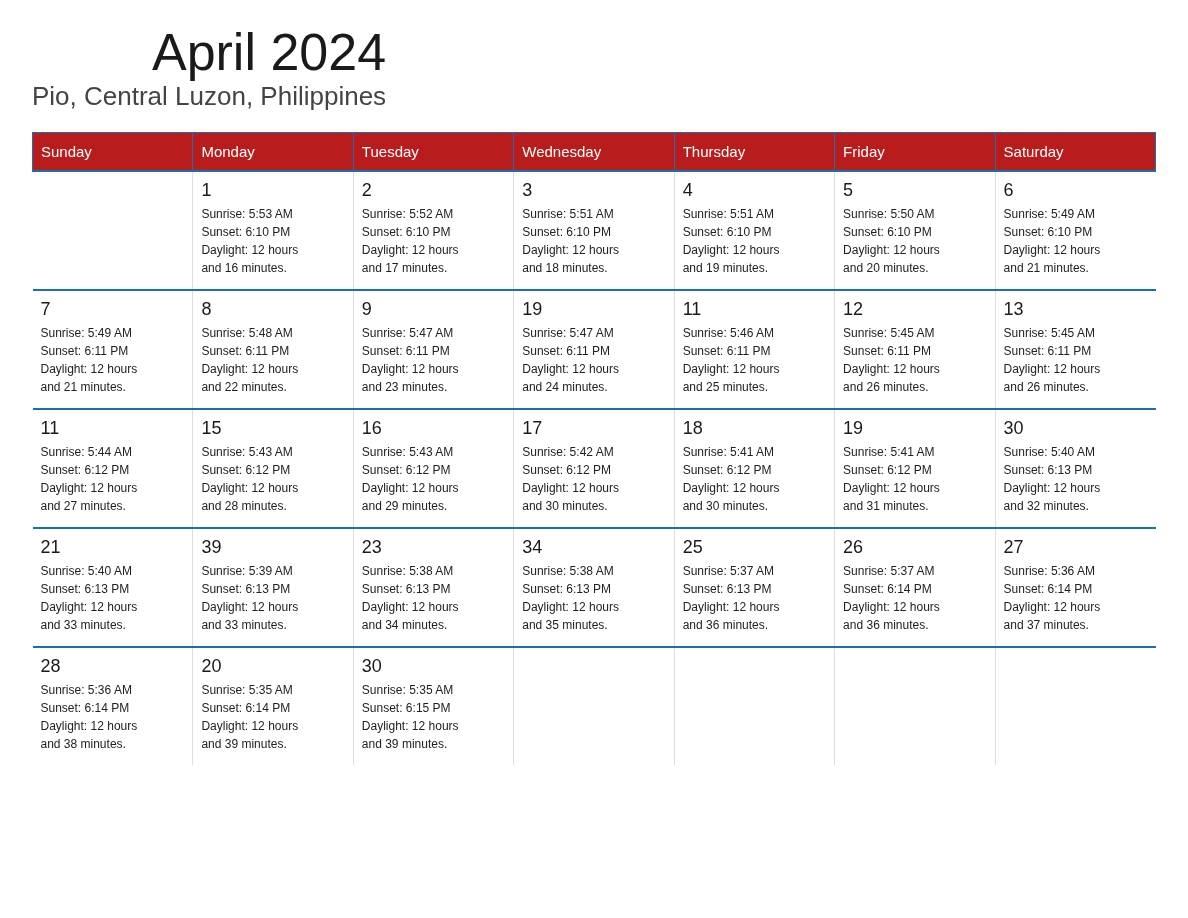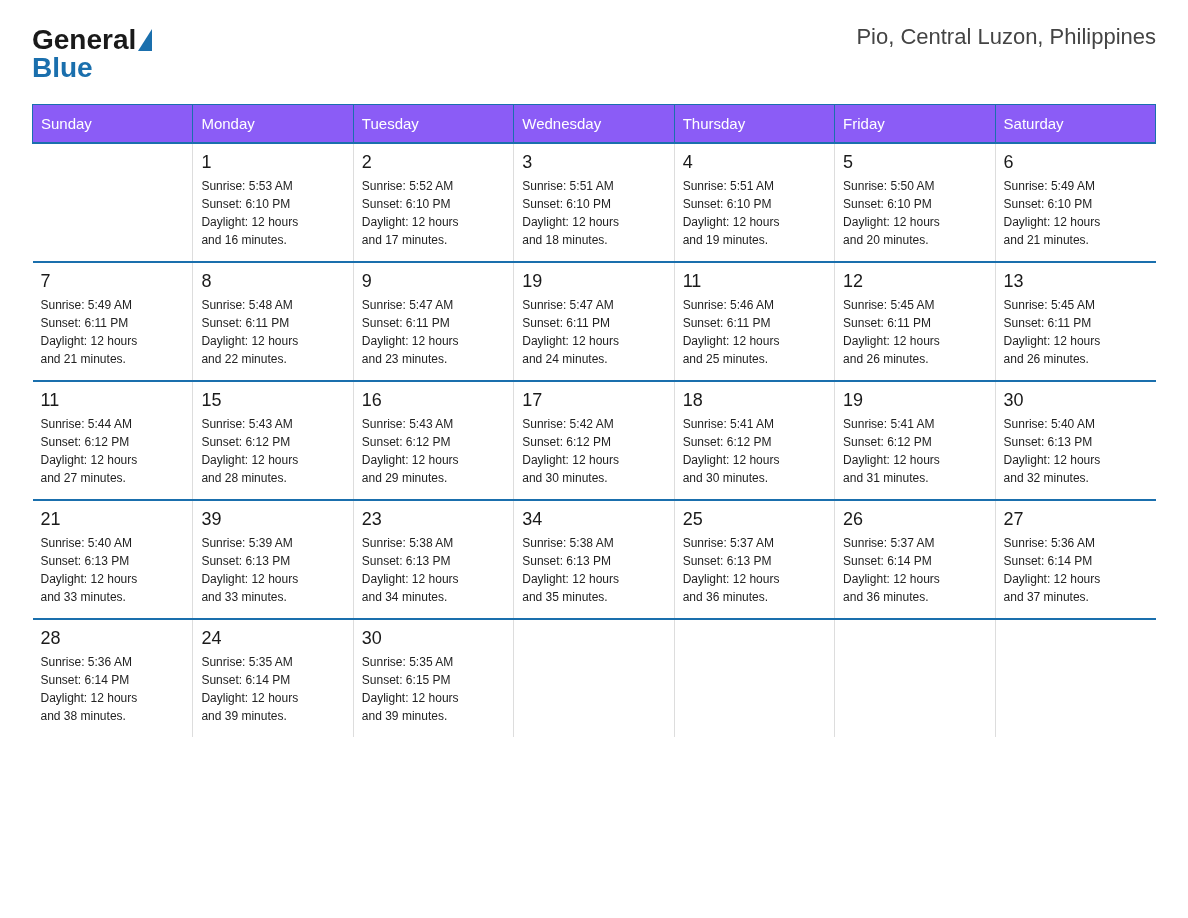--- a/index.html
+++ b/index.html
@@ -38,31 +38,31 @@
     .title-block {
       text-align: right;
     }
     .title-block h1 {
       font-size: 52px;
       font-weight: normal;
       color: #1a1a1a;
       line-height: 1.1;
     }
     .title-block h2 {
-      font-size: 22px;
+      font-size: 26px;
       font-weight: normal;
       color: #444;
     }
     table {
       width: 100%;
       border-collapse: collapse;
       table-layout: fixed;
     }
     thead tr {
-      background-color: #8b5cf6;
+      background-color: #b91c1c;
     }
     thead th {
       color: #ffffff;
       font-size: 15px;
       font-weight: normal;
       padding: 10px 8px;
       text-align: left;
       border: 1px solid #1a6fad;
     }
     tbody tr {
@@ -102,30 +102,22 @@
     .logo-row2 {
       display: flex;
       align-items: center;
       margin-top: -4px;
     }
   </style>
 </head>
 <body>
 
 <div class="header">
-  <div class="logo-wrapper">
-    <div class="logo-row1">
-      <span class="logo-text-general">General</span>
-      <span class="logo-triangle"></span>
-    </div>
-    <div class="logo-row2">
-      <span class="logo-blue">Blue</span>
-    </div>
-  </div>
   <div class="title-block">
+    <h1>April 2024</h1>
     <h2>Pio, Central Luzon, Philippines</h2>
   </div>
 </div>
 
 <table>
   <thead>
     <tr>
     <th>Sunday</th>
         <th>Monday</th>
         <th>Tuesday</th>
@@ -252,21 +244,21 @@
           <span class="day-number">27</span>
           <div class="day-info">Sunrise: 5:36 AM<br>Sunset: 6:14 PM<br>Daylight: 12 hours<br>and 37 minutes.</div>
         </td>
       </tr>
       <tr>
         <td>
           <span class="day-number">28</span>
           <div class="day-info">Sunrise: 5:36 AM<br>Sunset: 6:14 PM<br>Daylight: 12 hours<br>and 38 minutes.</div>
         </td>
         <td>
-          <span class="day-number">24</span>
+          <span class="day-number">20</span>
           <div class="day-info">Sunrise: 5:35 AM<br>Sunset: 6:14 PM<br>Daylight: 12 hours<br>and 39 minutes.</div>
         </td>
         <td>
           <span class="day-number">30</span>
           <div class="day-info">Sunrise: 5:35 AM<br>Sunset: 6:15 PM<br>Daylight: 12 hours<br>and 39 minutes.</div>
         </td>
         <td></td>
         <td></td>
         <td></td>
         <td></td>

